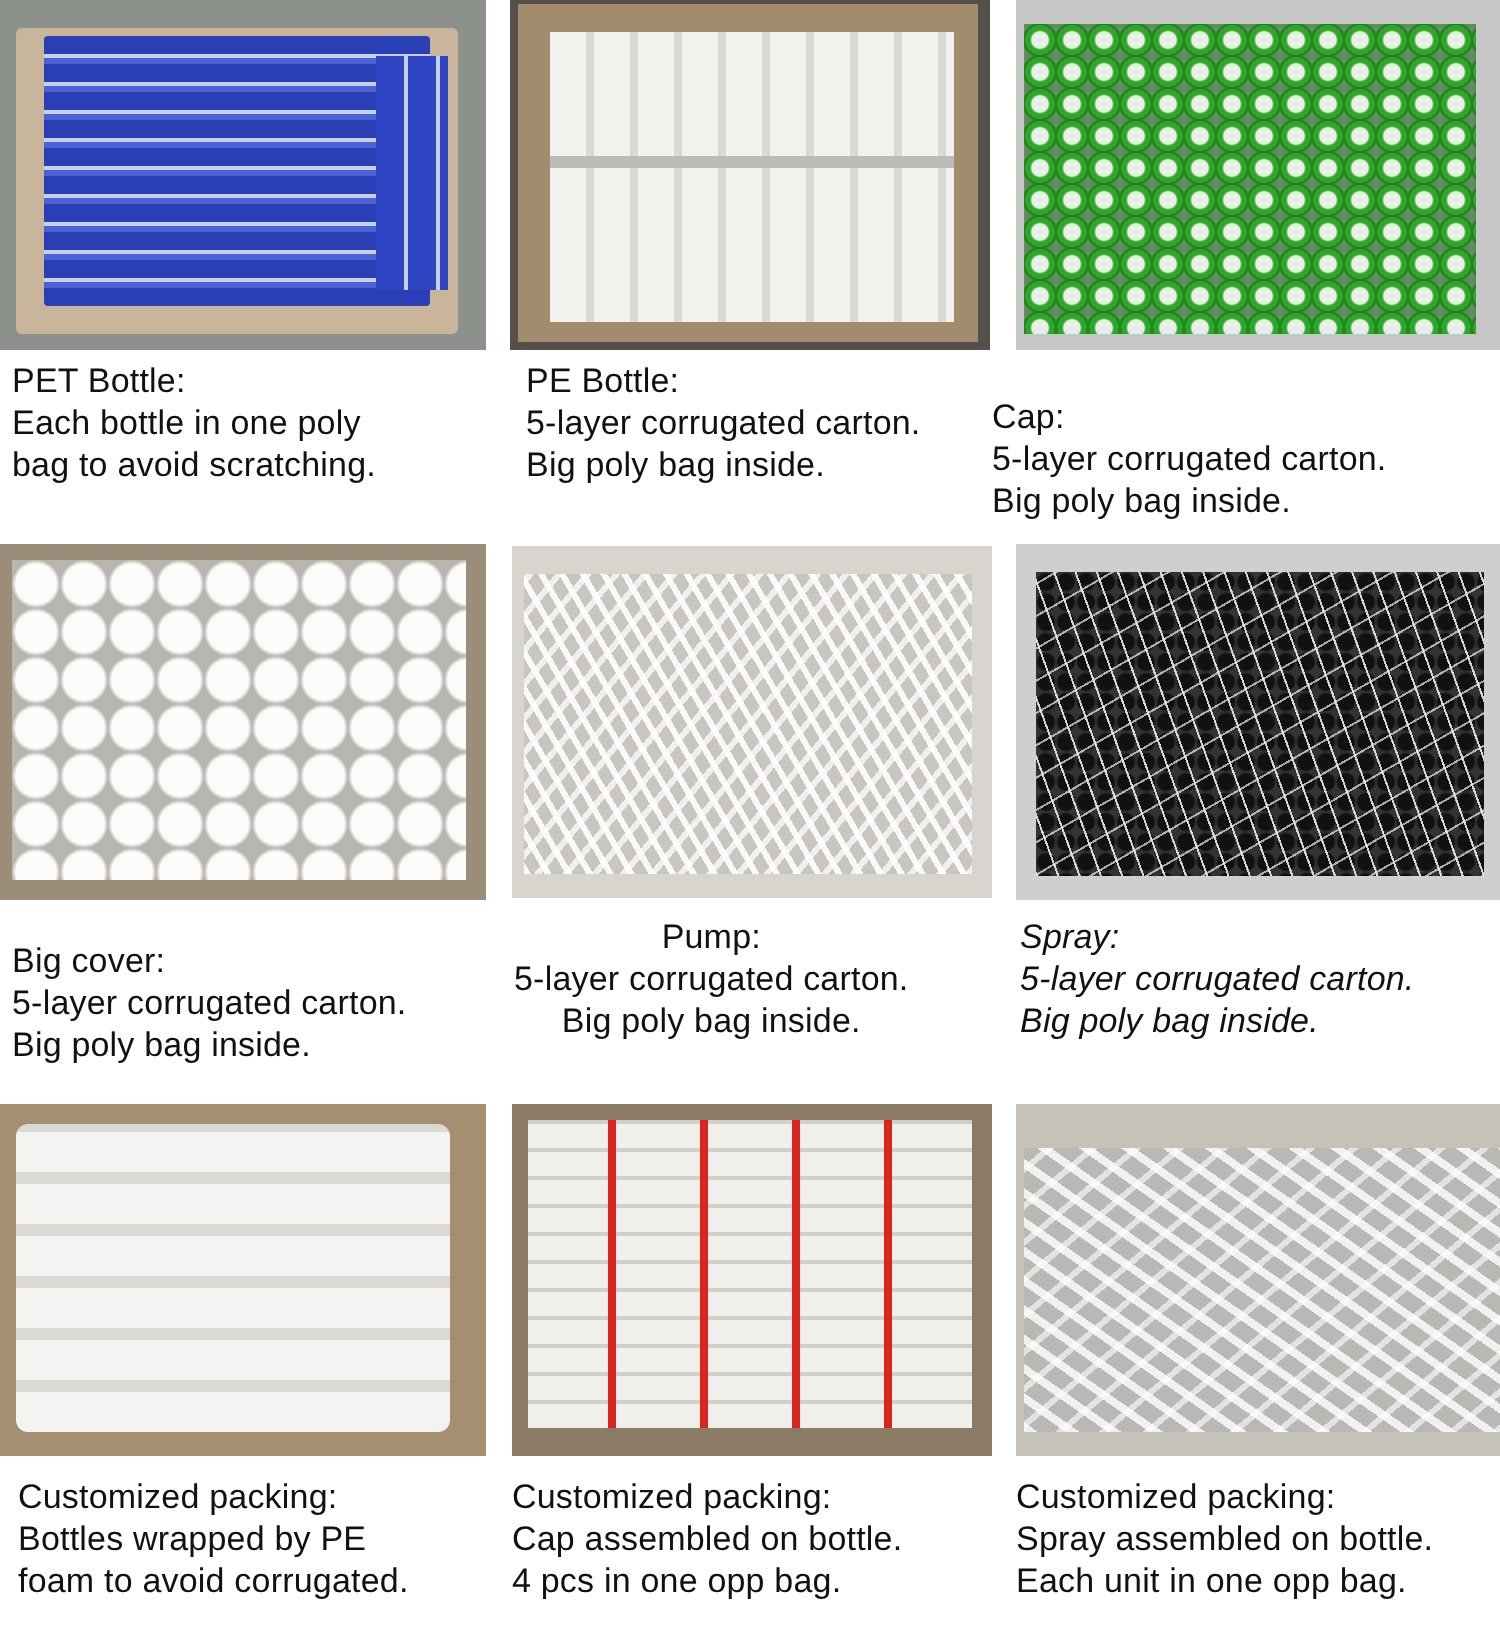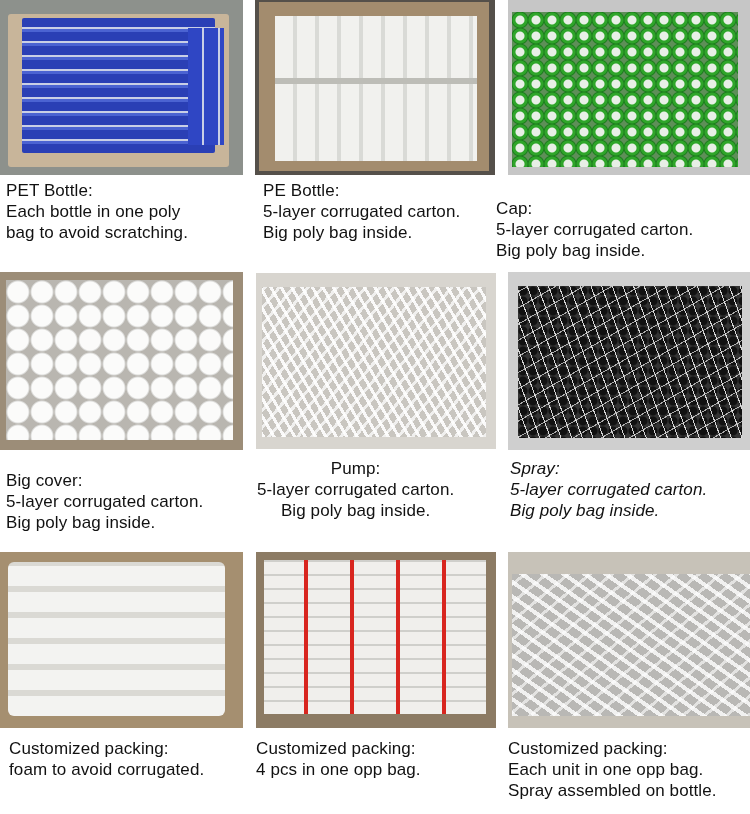--- a/index.html
+++ b/index.html
@@ -135,33 +135,35 @@
     <div>Spray:</div>
     <div>5-layer corrugated carton.</div>
     <div>Big poly bag inside.</div>
   </div>
 
   <div class="photo p-foam" style="left:0;top:552px;width:243px;height:176px;" title="White bottles wrapped by PE foam in a carton">
     <div class="inner"></div>
   </div>
   <div class="caption" style="left:9px;top:738px;">
     <div>Customized packing:</div>
+    <div>Bottles wrapped by PE</div>
     <div>foam to avoid corrugated.</div>
   </div>
 
   <div class="photo p-opp" style="left:256px;top:552px;width:240px;height:176px;" title="Bottles with red caps packed 4 per opp bag">
     <div class="inner"></div>
   </div>
   <div class="caption" style="left:256px;top:738px;">
     <div>Customized packing:</div>
+    <div>Cap assembled on bottle.</div>
     <div>4 pcs in one opp bag.</div>
   </div>
 
   <div class="photo p-clear" style="left:508px;top:552px;width:242px;height:176px;" title="Clear spray bottles each in an opp bag">
     <div class="inner"></div>
   </div>
   <div class="caption" style="left:508px;top:738px;">
     <div>Customized packing:</div>
+    <div>Spray assembled on bottle.</div>
     <div>Each unit in one opp bag.</div>
-    <div>Spray assembled on bottle.</div>
   </div>
 
 </div>
 
 </body></html>

